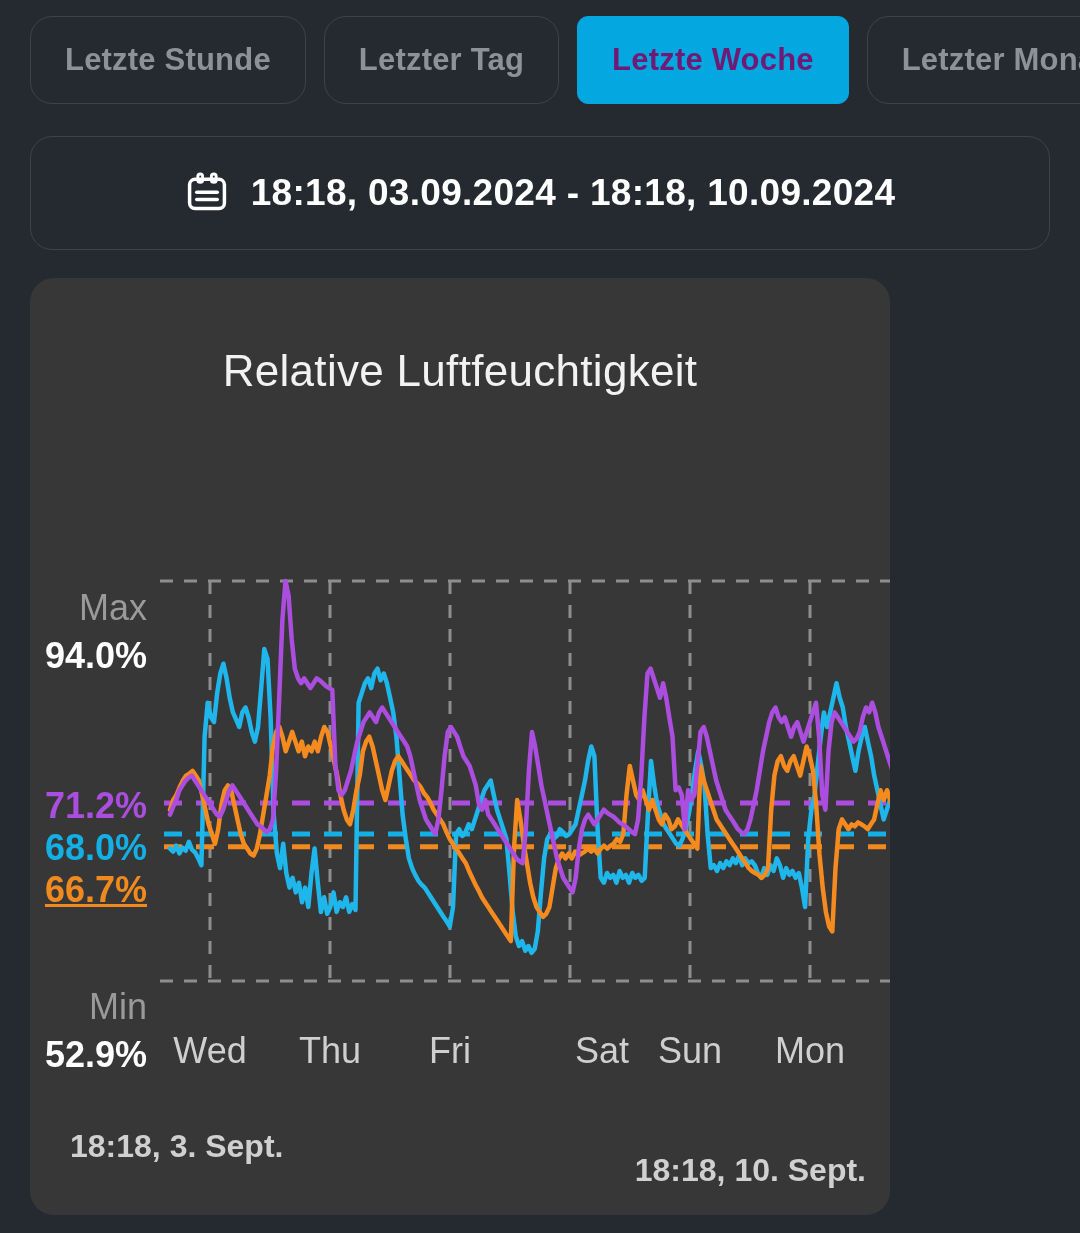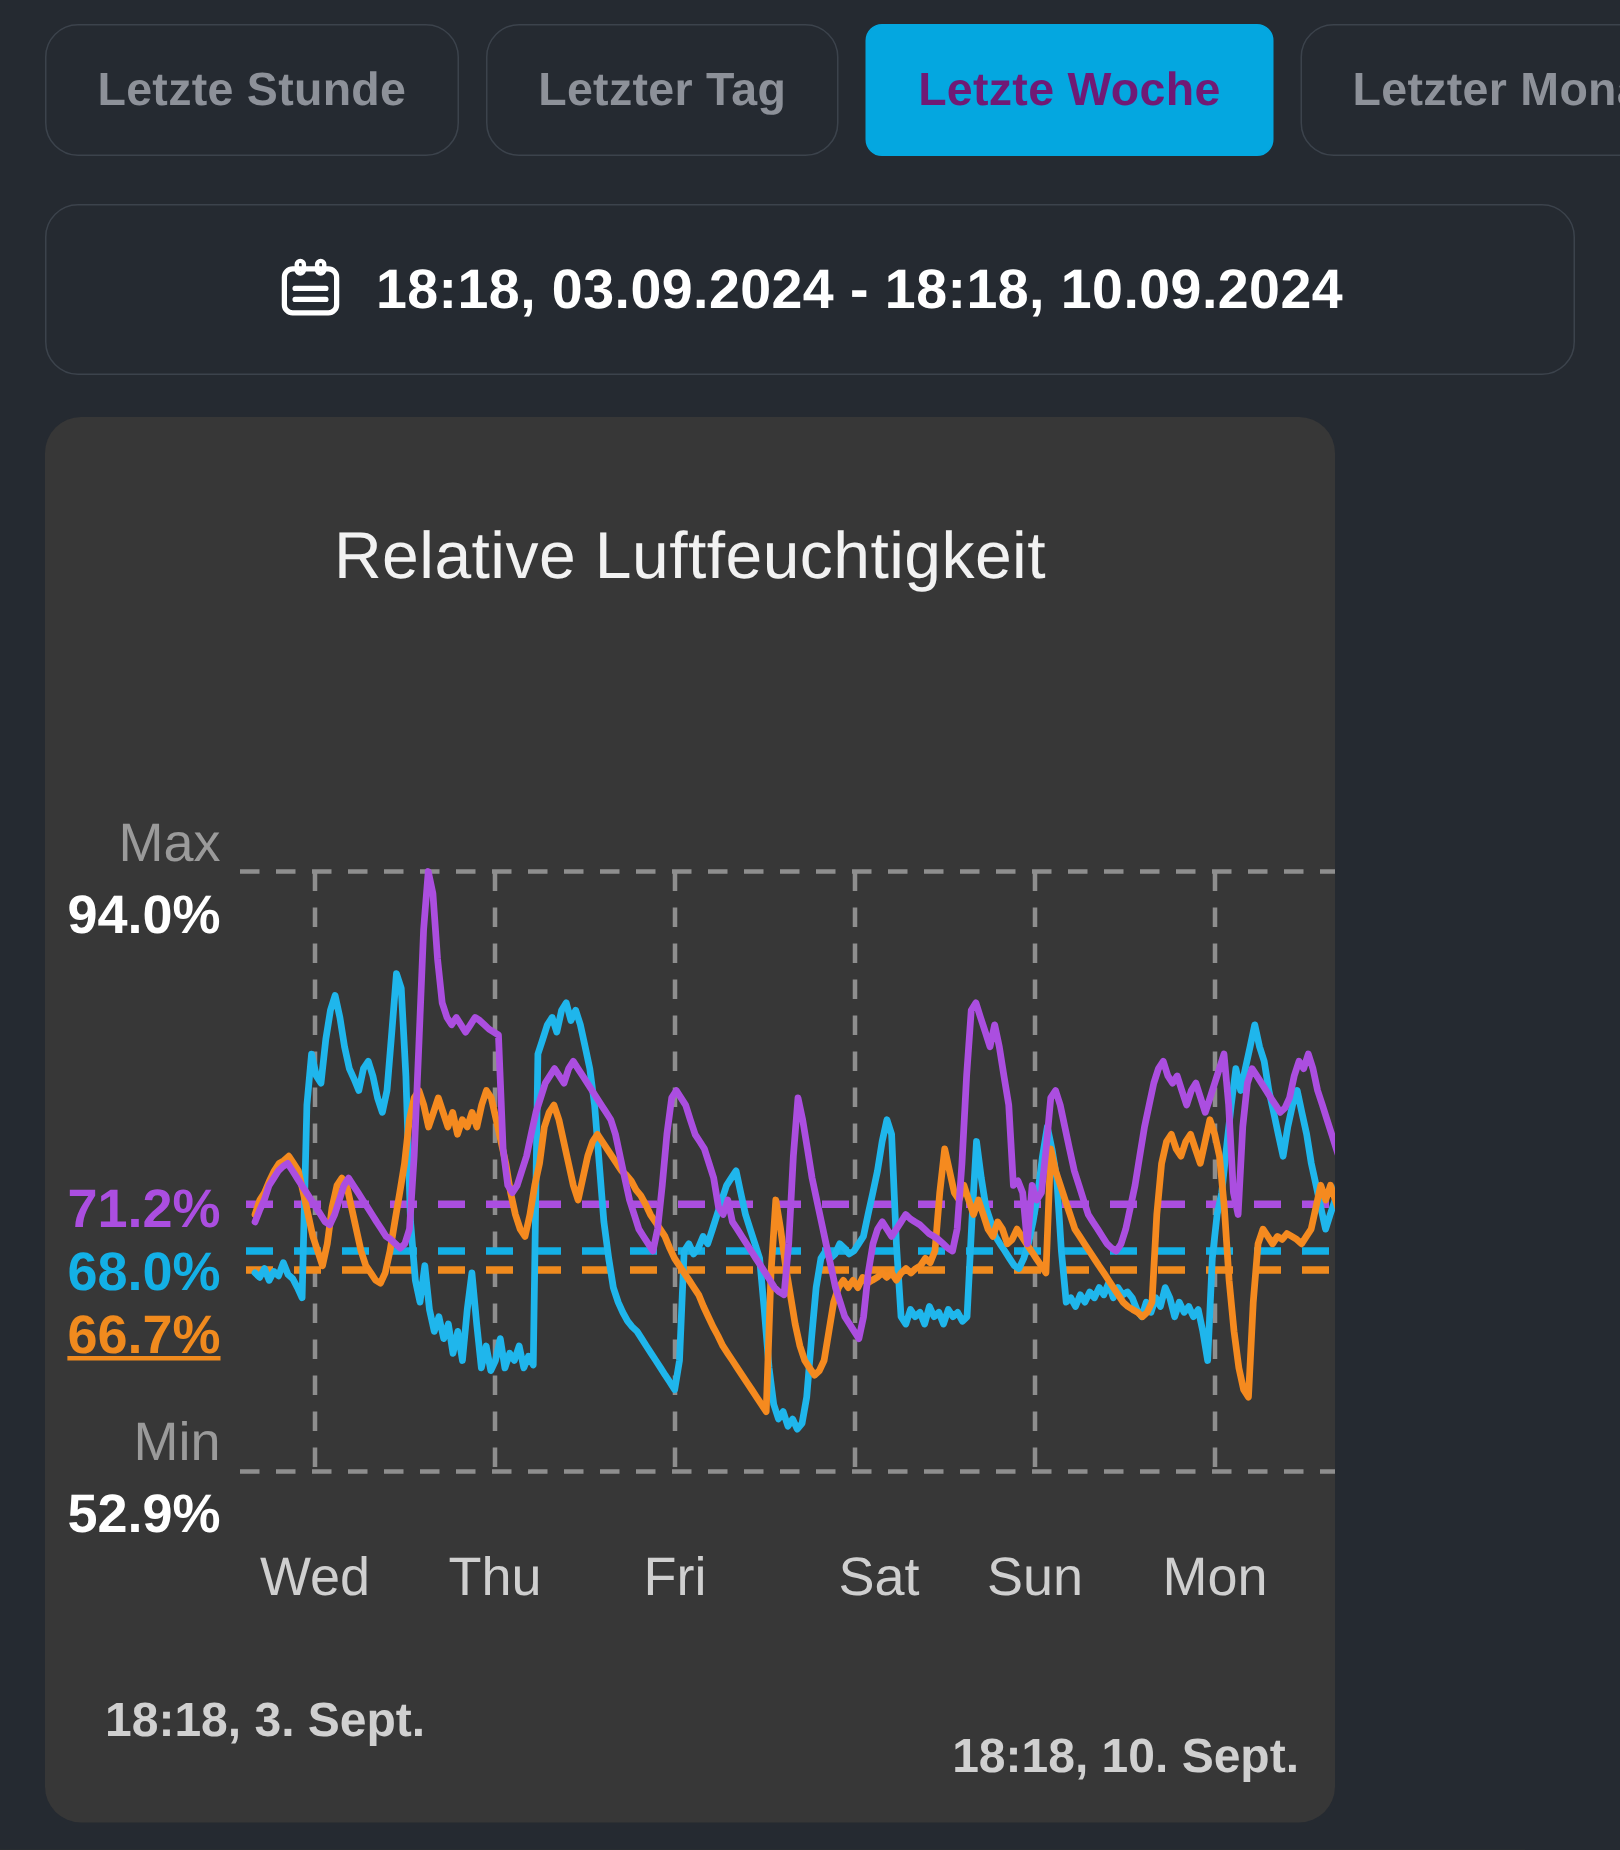--- a/index.html
+++ b/index.html
@@ -112,21 +112,21 @@
     height: 937px;
   }
   #plot-svg {
     position: absolute;
     left: 0;
     top: 0;
     width: 1020px;
     height: 937px;
     display: block;
   }
-  .yl-group { position: absolute; text-align: right; white-space: nowrap; }
+  .yl-group { position: absolute; text-align: right; white-space: nowrap; margin-top: 46px; }
   .yl-cap {
     font-size: 36px;
     color: #9a9a9a;
     font-weight: normal;
   }
   .yl-val {
     font-size: 36px;
     font-weight: bold;
     color: #ffffff;
     margin-top: 6px;
@@ -222,21 +222,21 @@
       <div class="yl-val">52.9%</div>
     </div>
 
     <div class="yl-series" style="right:903px; top:507px; color:#ab4ee0;">71.2%</div>
     <div class="yl-series" style="right:903px; top:549px; color:#13b0e6;">68.0%</div>
     <div class="yl-series" style="right:903px; top:591px; color:#f08a1e;text-decoration:underline;">66.7%</div>
 
     <div class="x-label" style="left:180px; top:752px;">Wed</div>
     <div class="x-label" style="left:300px; top:752px;">Thu</div>
     <div class="x-label" style="left:420px; top:752px;">Fri</div>
-    <div class="x-label" style="left:556px; top:752px;text-align:right;">Sat</div>
+    <div class="x-label" style="left:572px; top:752px;text-align:right;">Sat</div>
     <div class="x-label" style="left:660px; top:752px;">Sun</div>
     <div class="x-label" style="left:780px; top:752px;">Mon</div>
     <div class="x-label" style="left:900px; top:752px;">Tue</div>
   </div>
 
   <div id="foot-left">18:18,  3. Sept.</div>
   <div id="foot-right">18:18,  10. Sept.</div>
 </div>
 
 </body></html>

